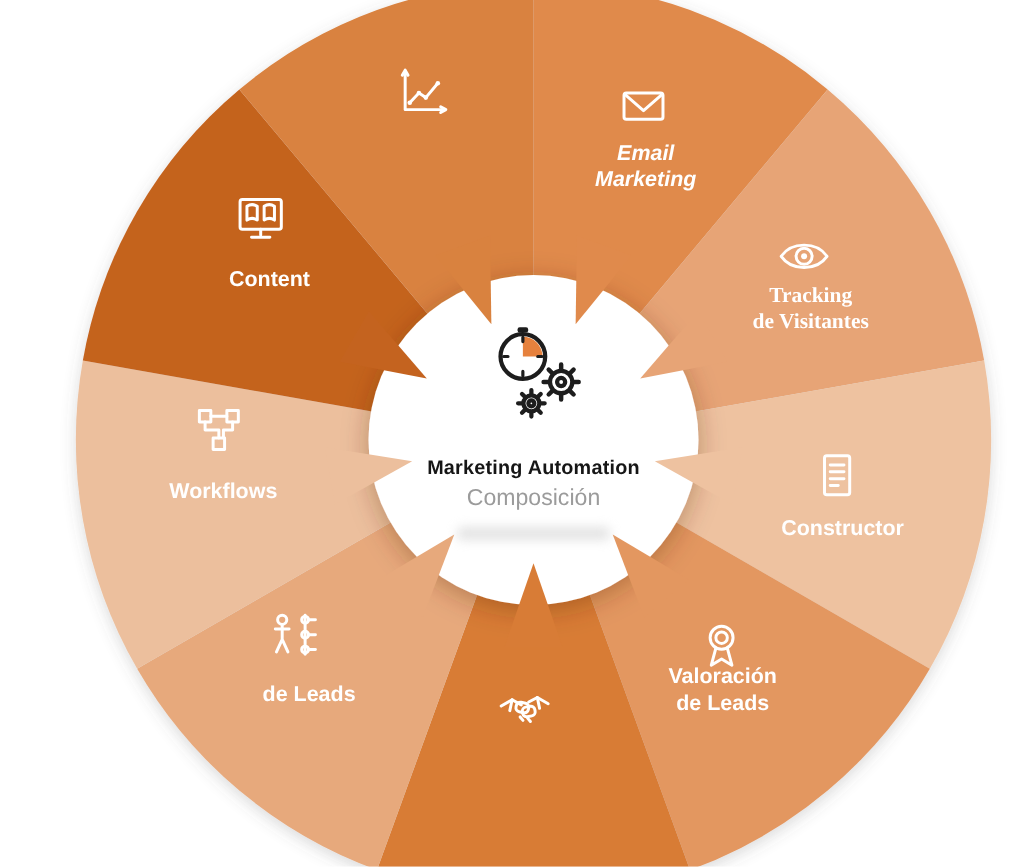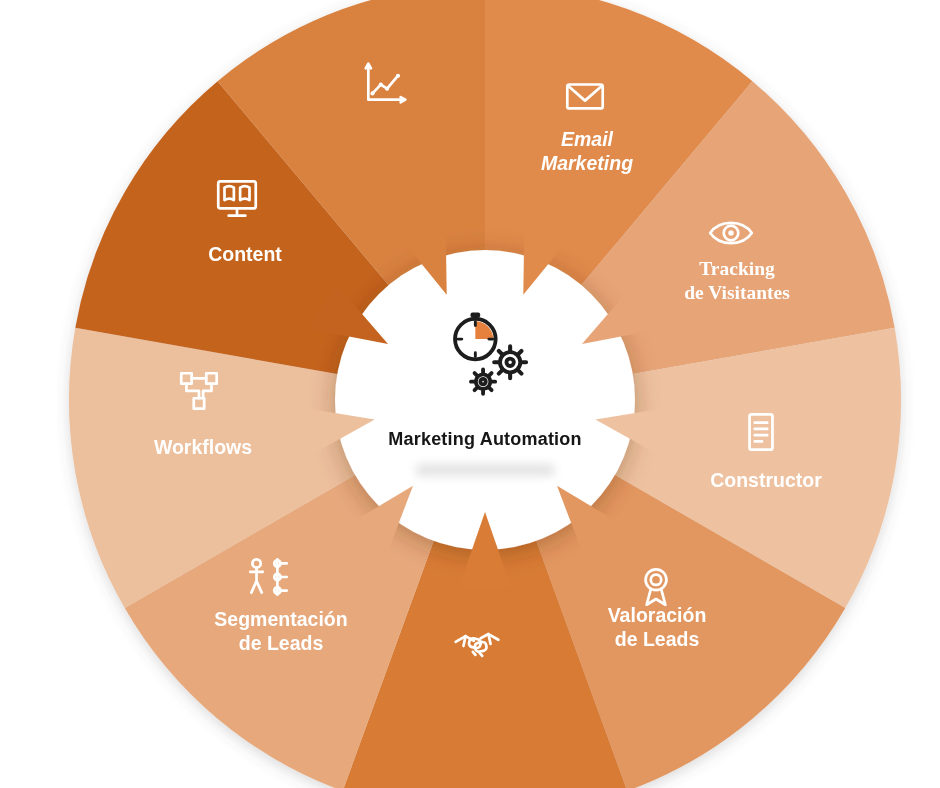--- a/index.html
+++ b/index.html
@@ -75,20 +75,21 @@
           <path stroke-width="4.2" d="M96 56 L102.5 56 M93.1 63.1 L97.7 67.7 M86 66 L86 72.5 M78.9 63.1 L74.3 67.7 M76 56 L69.5 56 M78.9 48.9 L74.3 44.3 M86 46 L86 39.5 M93.1 48.9 L97.7 44.3"></path>
           <circle cx="86" cy="56" r="10.5" fill="#ffffff"></circle>
           <circle cx="86" cy="56" r="3.8"></circle>
           <path stroke-width="4" d="M65 76 L70.5 76 M62.9 81 L66.8 84.8 M58 83 L58 88.5 M53.1 81 L49.2 84.8 M51 76 L45.5 76 M53.1 71.1 L49.2 67.2 M58 69 L58 63.5 M62.9 71.1 L66.8 67.2"></path>
           <circle cx="58" cy="76" r="7.5" fill="#ffffff"></circle>
           <circle cx="58" cy="76" r="2.8"></circle>
         </g>
       </svg>
     </div>
     <div class="center-title" style="color: rgb(22, 22, 22);">Marketing Automation</div>
+    <div class="center-subtitle" style="color: rgb(155, 155, 155);">Composición</div>
     <div class="watermark"></div>
   </div>
 
 <div class="seg-icon" style="left: 585px; top: 97px;"><svg viewBox="0 0 48 48">
         <g stroke="#ffffff" stroke-width="2.6" fill="none" stroke-linecap="round" stroke-linejoin="round">
           <rect x="7" y="12" width="34" height="23" rx="2"></rect>
           <path d="M8.5 14 L24 27.5 L39.5 14"></path>
         </g>
       </svg></div>
     <div class="seg-label" style="left: 587px; top: 152px; color: rgb(255, 255, 255); font-style: italic;">
@@ -141,21 +142,20 @@
           <circle cx="13" cy="11" r="4"></circle>
           <path d="M13 15 V28 M7 19 H19 M13 28 L8 39 M13 28 L18 39"></path>
           <path d="M33 7 V41"></path>
           <circle cx="33" cy="11" r="3"></circle>
           <circle cx="33" cy="24" r="3"></circle>
           <circle cx="33" cy="37" r="3"></circle>
           <path d="M36 11 h6 M36 24 h6 M36 37 h6"></path>
         </g>
       </svg></div>
     <div class="seg-label" style="left: 281px; top: 632px; color: rgb(255, 255, 255);">
-      <span>Segmentación</span>
       <span>de Leads</span>
     </div>
     <div class="seg-icon" style="left: 200px; top: 392px;"><svg viewBox="0 0 48 48">
         <g stroke="#ffffff" stroke-width="2.6" fill="none" stroke-linecap="round" stroke-linejoin="round">
           <rect x="6" y="6" width="10" height="10"></rect>
           <rect x="30" y="6" width="10" height="10"></rect>
           <rect x="18" y="30" width="10" height="10"></rect>
           <path d="M16 11 H30 M11 16 V23 H23 V30 M35 16 V23 H27 V30"></path>
         </g>
       </svg></div>

